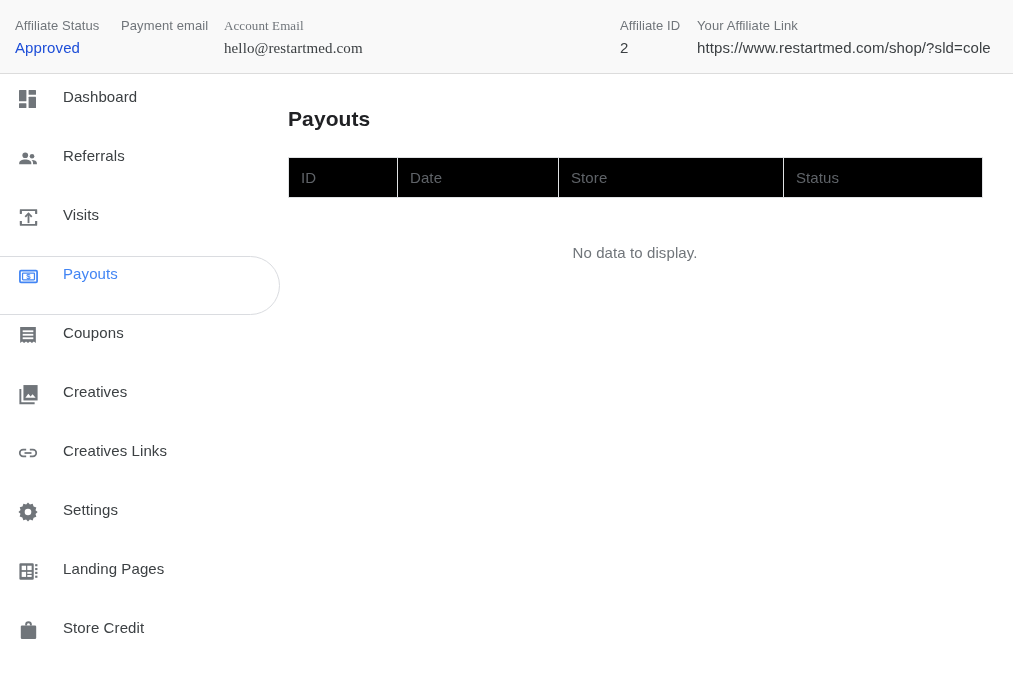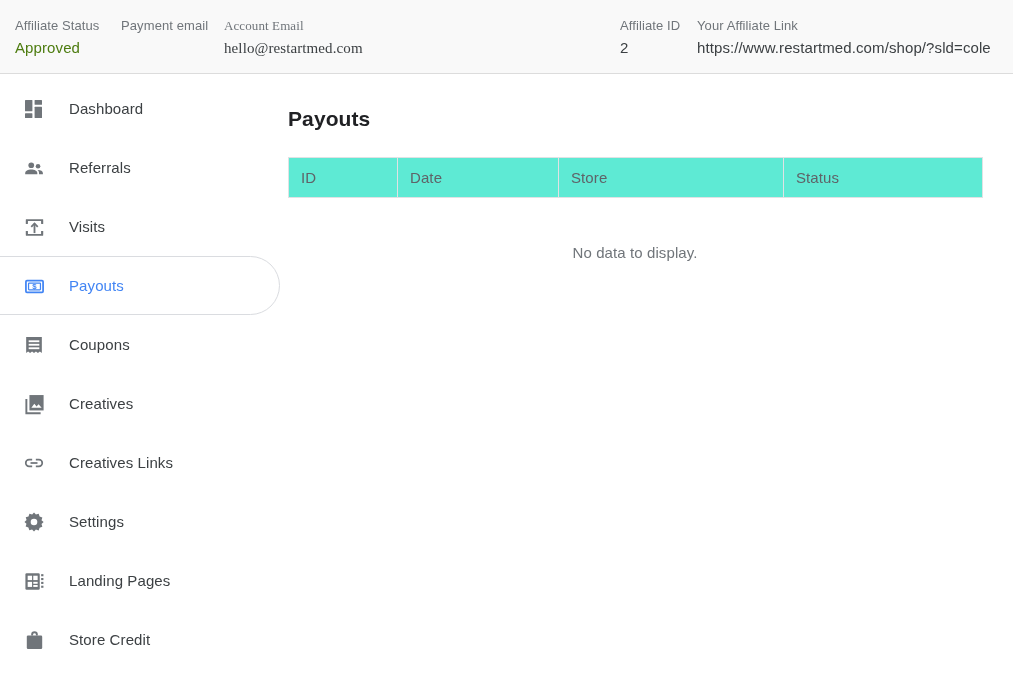--- a/index.html
+++ b/index.html
@@ -39,21 +39,21 @@
     letter-spacing: 0.1px;
   }
   .meta-value {
     display: block;
     margin-top: 4px;
     font-size: 15px;
     line-height: 20px;
     color: #3c4043;
     letter-spacing: 0.1px;
   }
-  .meta-value.status-approved { color: #4d7c0f; }
+  .meta-value.status-approved { color: #1d4ed8; }
 
   #meta-status { left: 15px; }
   #meta-payment-email { left: 121px; }
   #meta-account-email { left: 224px; font-family: Liberation Serif, serif; }
   #meta-affiliate-id { left: 620px; }
   #meta-affiliate-link { left: 697px; }
 
   
   .body-wrap {
     display: flex;
@@ -64,24 +64,23 @@
   
   .sidebar {
     position: relative;
     width: 281px;
     flex: 0 0 281px;
     padding-top: 13px;
   }
   .nav-item {
     position: relative;
     display: flex;
-    align-items: center;
     height: 44px;
     margin-bottom: 15px;
-    padding-left: 22px;
+    padding-left: 16px;
     cursor: pointer;
     color: #5f6368;
   }
   .nav-item .nav-icon {
     flex: 0 0 24px;
     width: 24px;
     height: 24px;
     display: flex;
     align-items: center;
     justify-content: center;
@@ -140,21 +139,21 @@
   }
 
   .payouts-table {
     margin-top: 24px;
     width: 694px;
     border-collapse: collapse;
     table-layout: fixed;
   }
   .payouts-table th {
     height: 40px;
-    background: #5eead4;
+    background: #000000;
     border: 1px solid #e0e2e4;
     text-align: left;
     padding: 0 12px;
     font-size: 15px;
     font-weight: normal;
     color: #5f6368;
     letter-spacing: 0.1px;
   }
   .payouts-table col.c-id     { width: 109px; }
   .payouts-table col.c-date   { width: 161px; }

